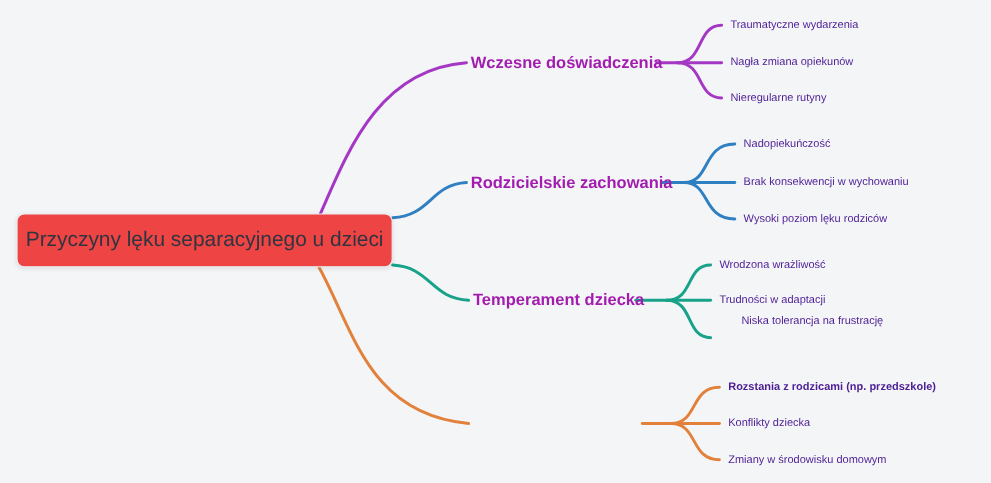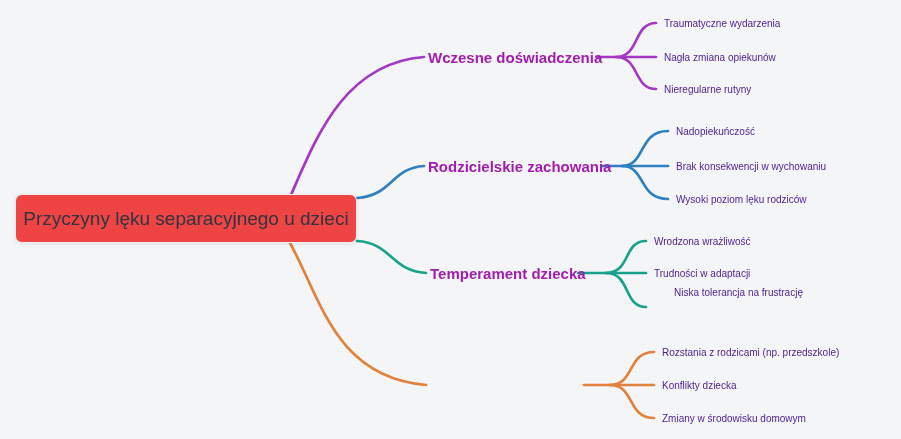--- a/index.html
+++ b/index.html
@@ -97,17 +97,17 @@
   <div class="branch-label" style="left:428px;top:166px;">Rodzicielskie zachowania</div>
   <div class="leaf-label" style="left:676px;top:131px;">Nadopiekuńczość</div>
   <div class="leaf-label" style="left:676px;top:166px;">Brak konsekwencji w wychowaniu</div>
   <div class="leaf-label" style="left:676px;top:199px;">Wysoki poziom lęku rodziców</div>
 
   <div class="branch-label" style="left:430px;top:273px;">Temperament dziecka</div>
   <div class="leaf-label" style="left:654px;top:241px;">Wrodzona wrażliwość</div>
   <div class="leaf-label" style="left:654px;top:273px;">Trudności w adaptacji</div>
   <div class="leaf-label" style="left:654px;top:292px;margin-left:20px;">Niska tolerancja na frustrację</div>
 
-  <div class="leaf-label" style="left:662px;top:352px;">Rozstania z rodzicami (np. przedszkole)</div>
+  <div class="leaf-label" style="left:662px;top:352px;font-weight:bold;">Rozstania z rodzicami (np. przedszkole)</div>
   <div class="leaf-label" style="left:662px;top:385px;">Konflikty dziecka</div>
   <div class="leaf-label" style="left:662px;top:418px;">Zmiany w środowisku domowym</div>
 
 </div>
 
 </body></html>

